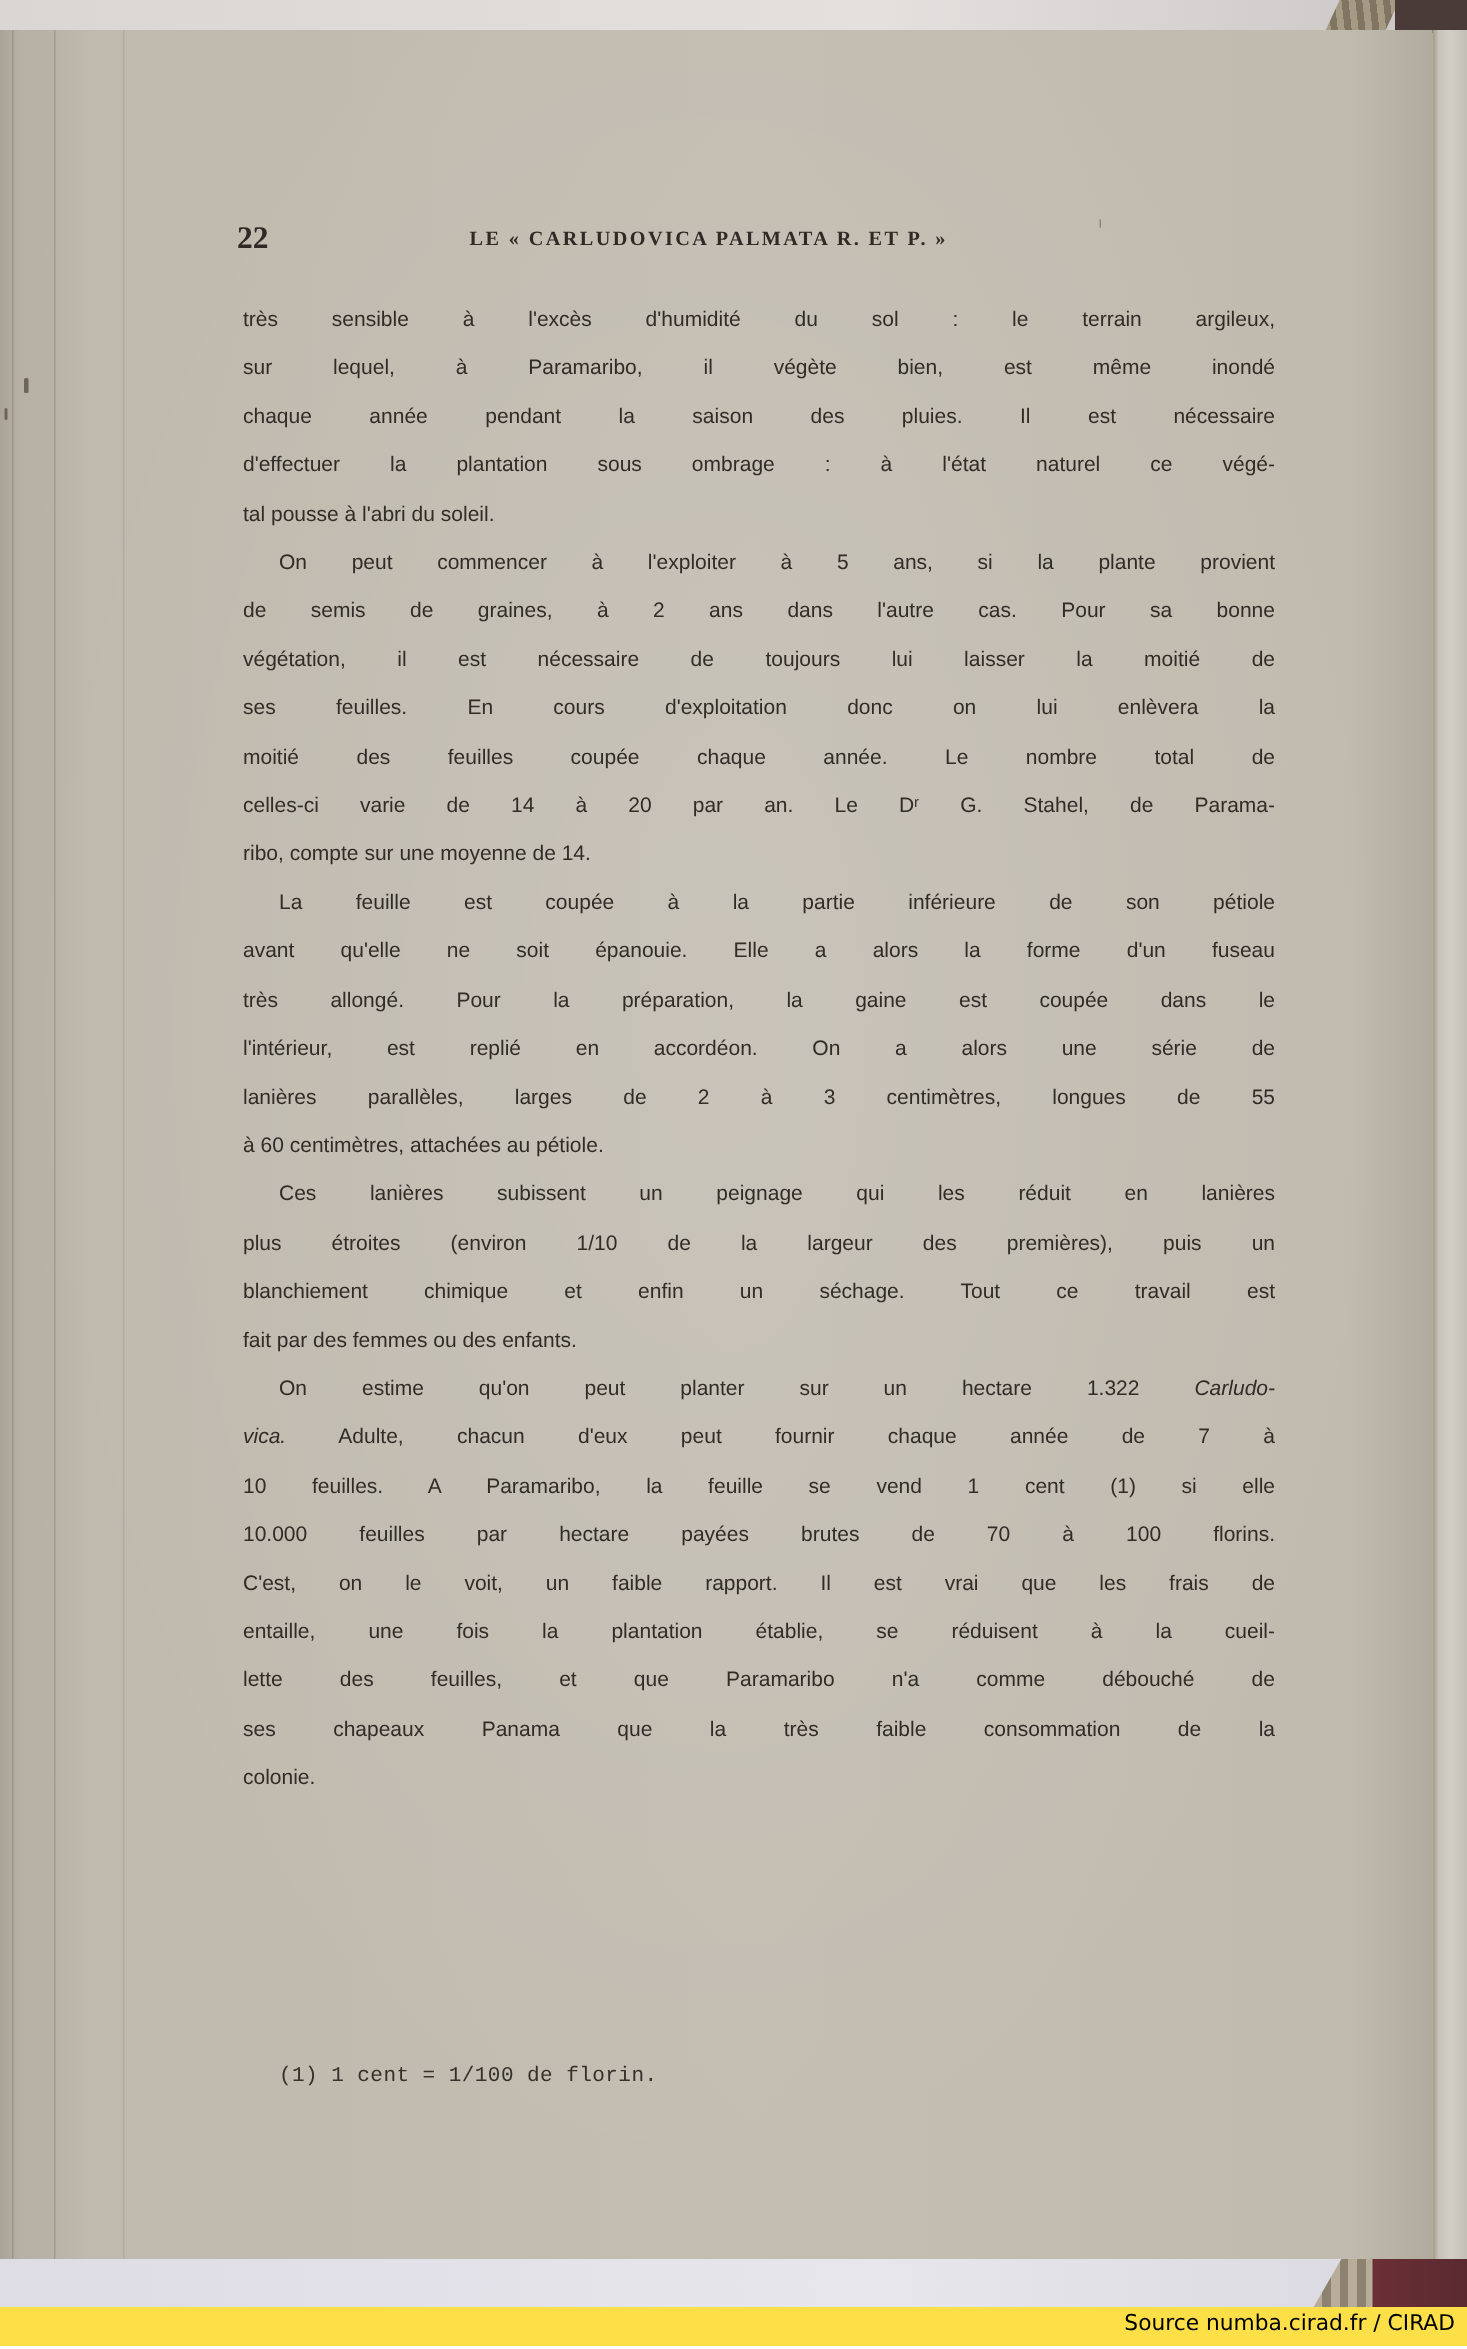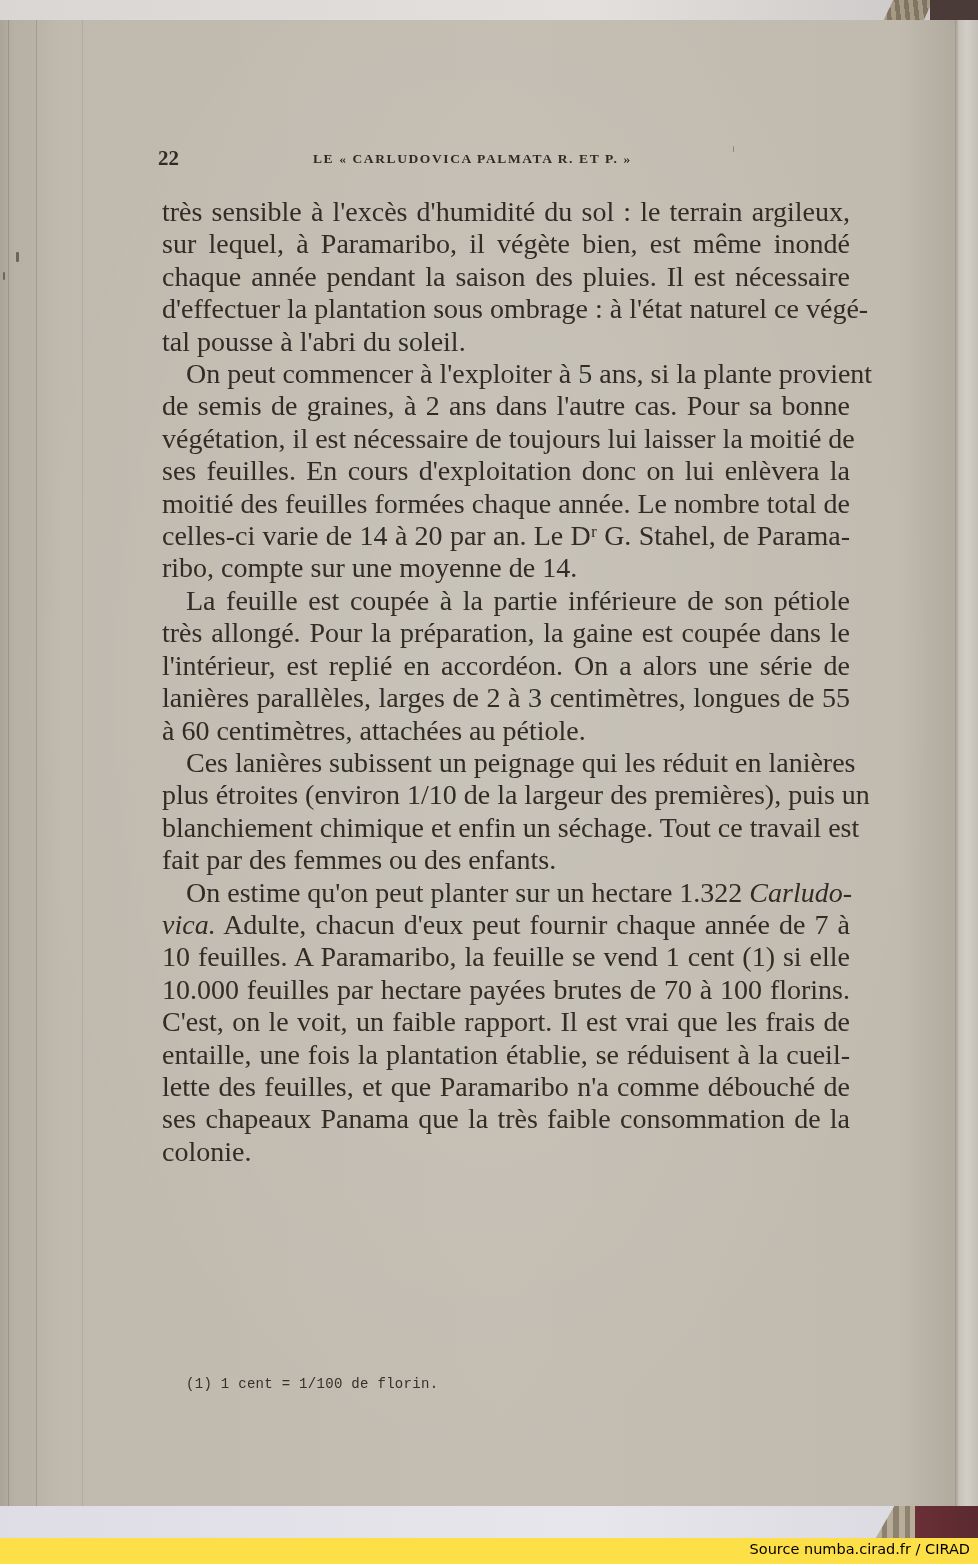--- a/index.html
+++ b/index.html
@@ -60,22 +60,22 @@
     font-family: "Liberation Serif", serif; font-weight: bold; font-size: 21px;
   }
   .running-title {
     position: absolute; left: 155px; top: 5px;
     font-family: "Liberation Serif", serif; font-size: 13.5px; letter-spacing: 1.6px;
     font-weight: bold;
   }
   .body-text {
     position: absolute; left: 162px; top: 196px; width: 688px;
     color: #322c27;
-    font-family: Liberation Serif, serif;
-    font-size: 28px; line-height: 32.4px;
+    font-family: Liberation Sans, sans-serif;
+    font-size: 14px; line-height: 32.4px;
     text-align: justify;
   }
   .para { margin: 0; text-indent: 24px; }
   .para.first { text-indent: 0; }
   .line { display: block; text-align: justify; text-align-last: justify; white-space: nowrap; }
   .line.last { text-align-last: left; }
   .para .line.indent { padding-left: 24px; }
   .footnote {
     position: absolute; left: 186px; top: 1376px;
     font-family: Liberation Mono, monospace; font-size: 14px; color: #34302a;
@@ -121,26 +121,27 @@
       <span class="line">sur lequel, à Paramaribo, il végète bien, est même inondé</span>
       <span class="line">chaque année pendant la saison des pluies. Il est nécessaire</span>
       <span class="line">d'effectuer la plantation sous ombrage : à l'état naturel ce végé-</span>
       <span class="line last">tal pousse à l'abri du soleil.</span>
     </p>
     <p class="para">
       <span class="line indent" style="text-indent:0">On peut commencer à l'exploiter à 5 ans, si la plante provient</span>
       <span class="line" style="text-indent:0">de semis de graines, à 2 ans dans l'autre cas. Pour sa bonne</span>
       <span class="line" style="text-indent:0">végétation, il est nécessaire de toujours lui laisser la moitié de</span>
       <span class="line" style="text-indent:0">ses feuilles. En cours d'exploitation donc on lui enlèvera la</span>
-      <span class="line" style="text-indent:0">moitié des feuilles formées chaque année. Le nombre total de</span>
+      <span class="line" style="text-indent:0">moitié des feuilles coupée chaque année. Le nombre total de</span>
       <span class="line" style="text-indent:0">celles-ci varie de 14 à 20 par an. Le Dʳ G. Stahel, de Parama-</span>
       <span class="line last" style="text-indent:0">ribo, compte sur une moyenne de 14.</span>
     </p>
     <p class="para">
       <span class="line indent" style="text-indent:0">La feuille est coupée à la partie inférieure de son pétiole</span>
+      <span class="line" style="text-indent:0">avant qu'elle ne soit épanouie. Elle a alors la forme d'un fuseau</span>
       <span class="line" style="text-indent:0">très allongé. Pour la préparation, la gaine est coupée dans le</span>
       <span class="line" style="text-indent:0">l'intérieur, est replié en accordéon. On a alors une série de</span>
       <span class="line" style="text-indent:0">lanières parallèles, larges de 2 à 3 centimètres, longues de 55</span>
       <span class="line last" style="text-indent:0">à 60 centimètres, attachées au pétiole.</span>
     </p>
     <p class="para">
       <span class="line indent" style="text-indent:0">Ces lanières subissent un peignage qui les réduit en lanières</span>
       <span class="line" style="text-indent:0">plus étroites (environ 1/10 de la largeur des premières), puis un</span>
       <span class="line" style="text-indent:0">blanchiement chimique et enfin un séchage. Tout ce travail est</span>
       <span class="line last" style="text-indent:0">fait par des femmes ou des enfants.</span>

